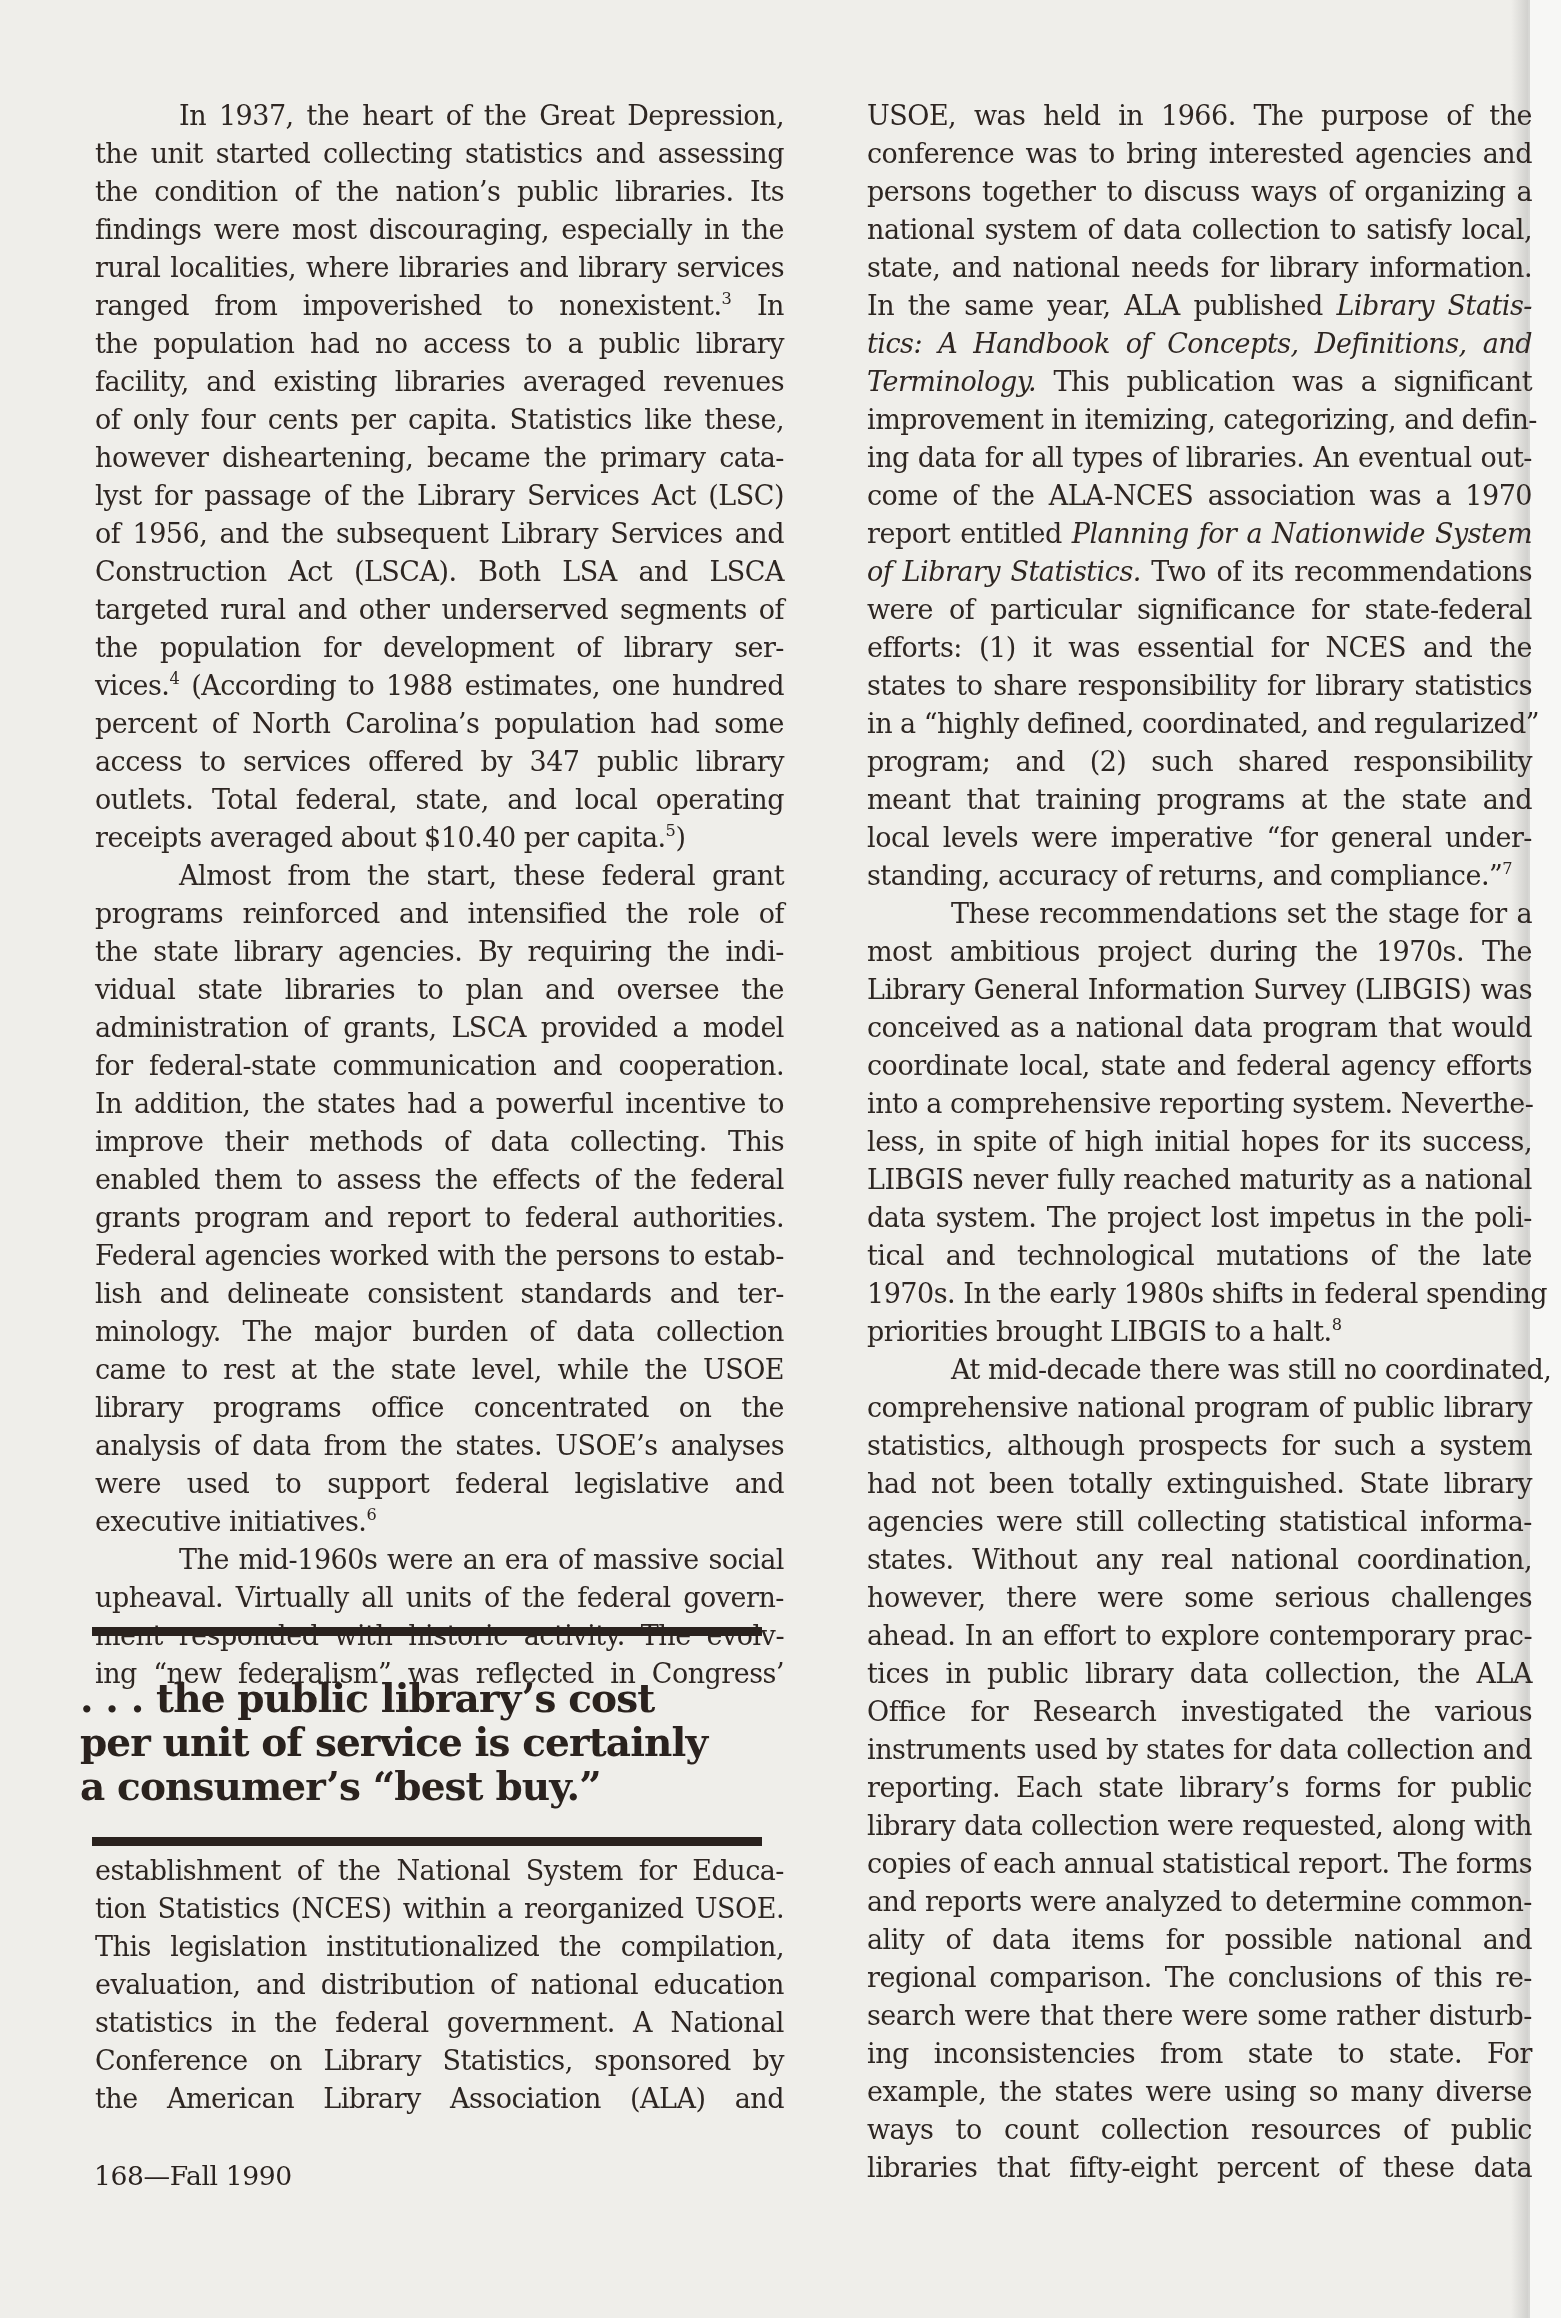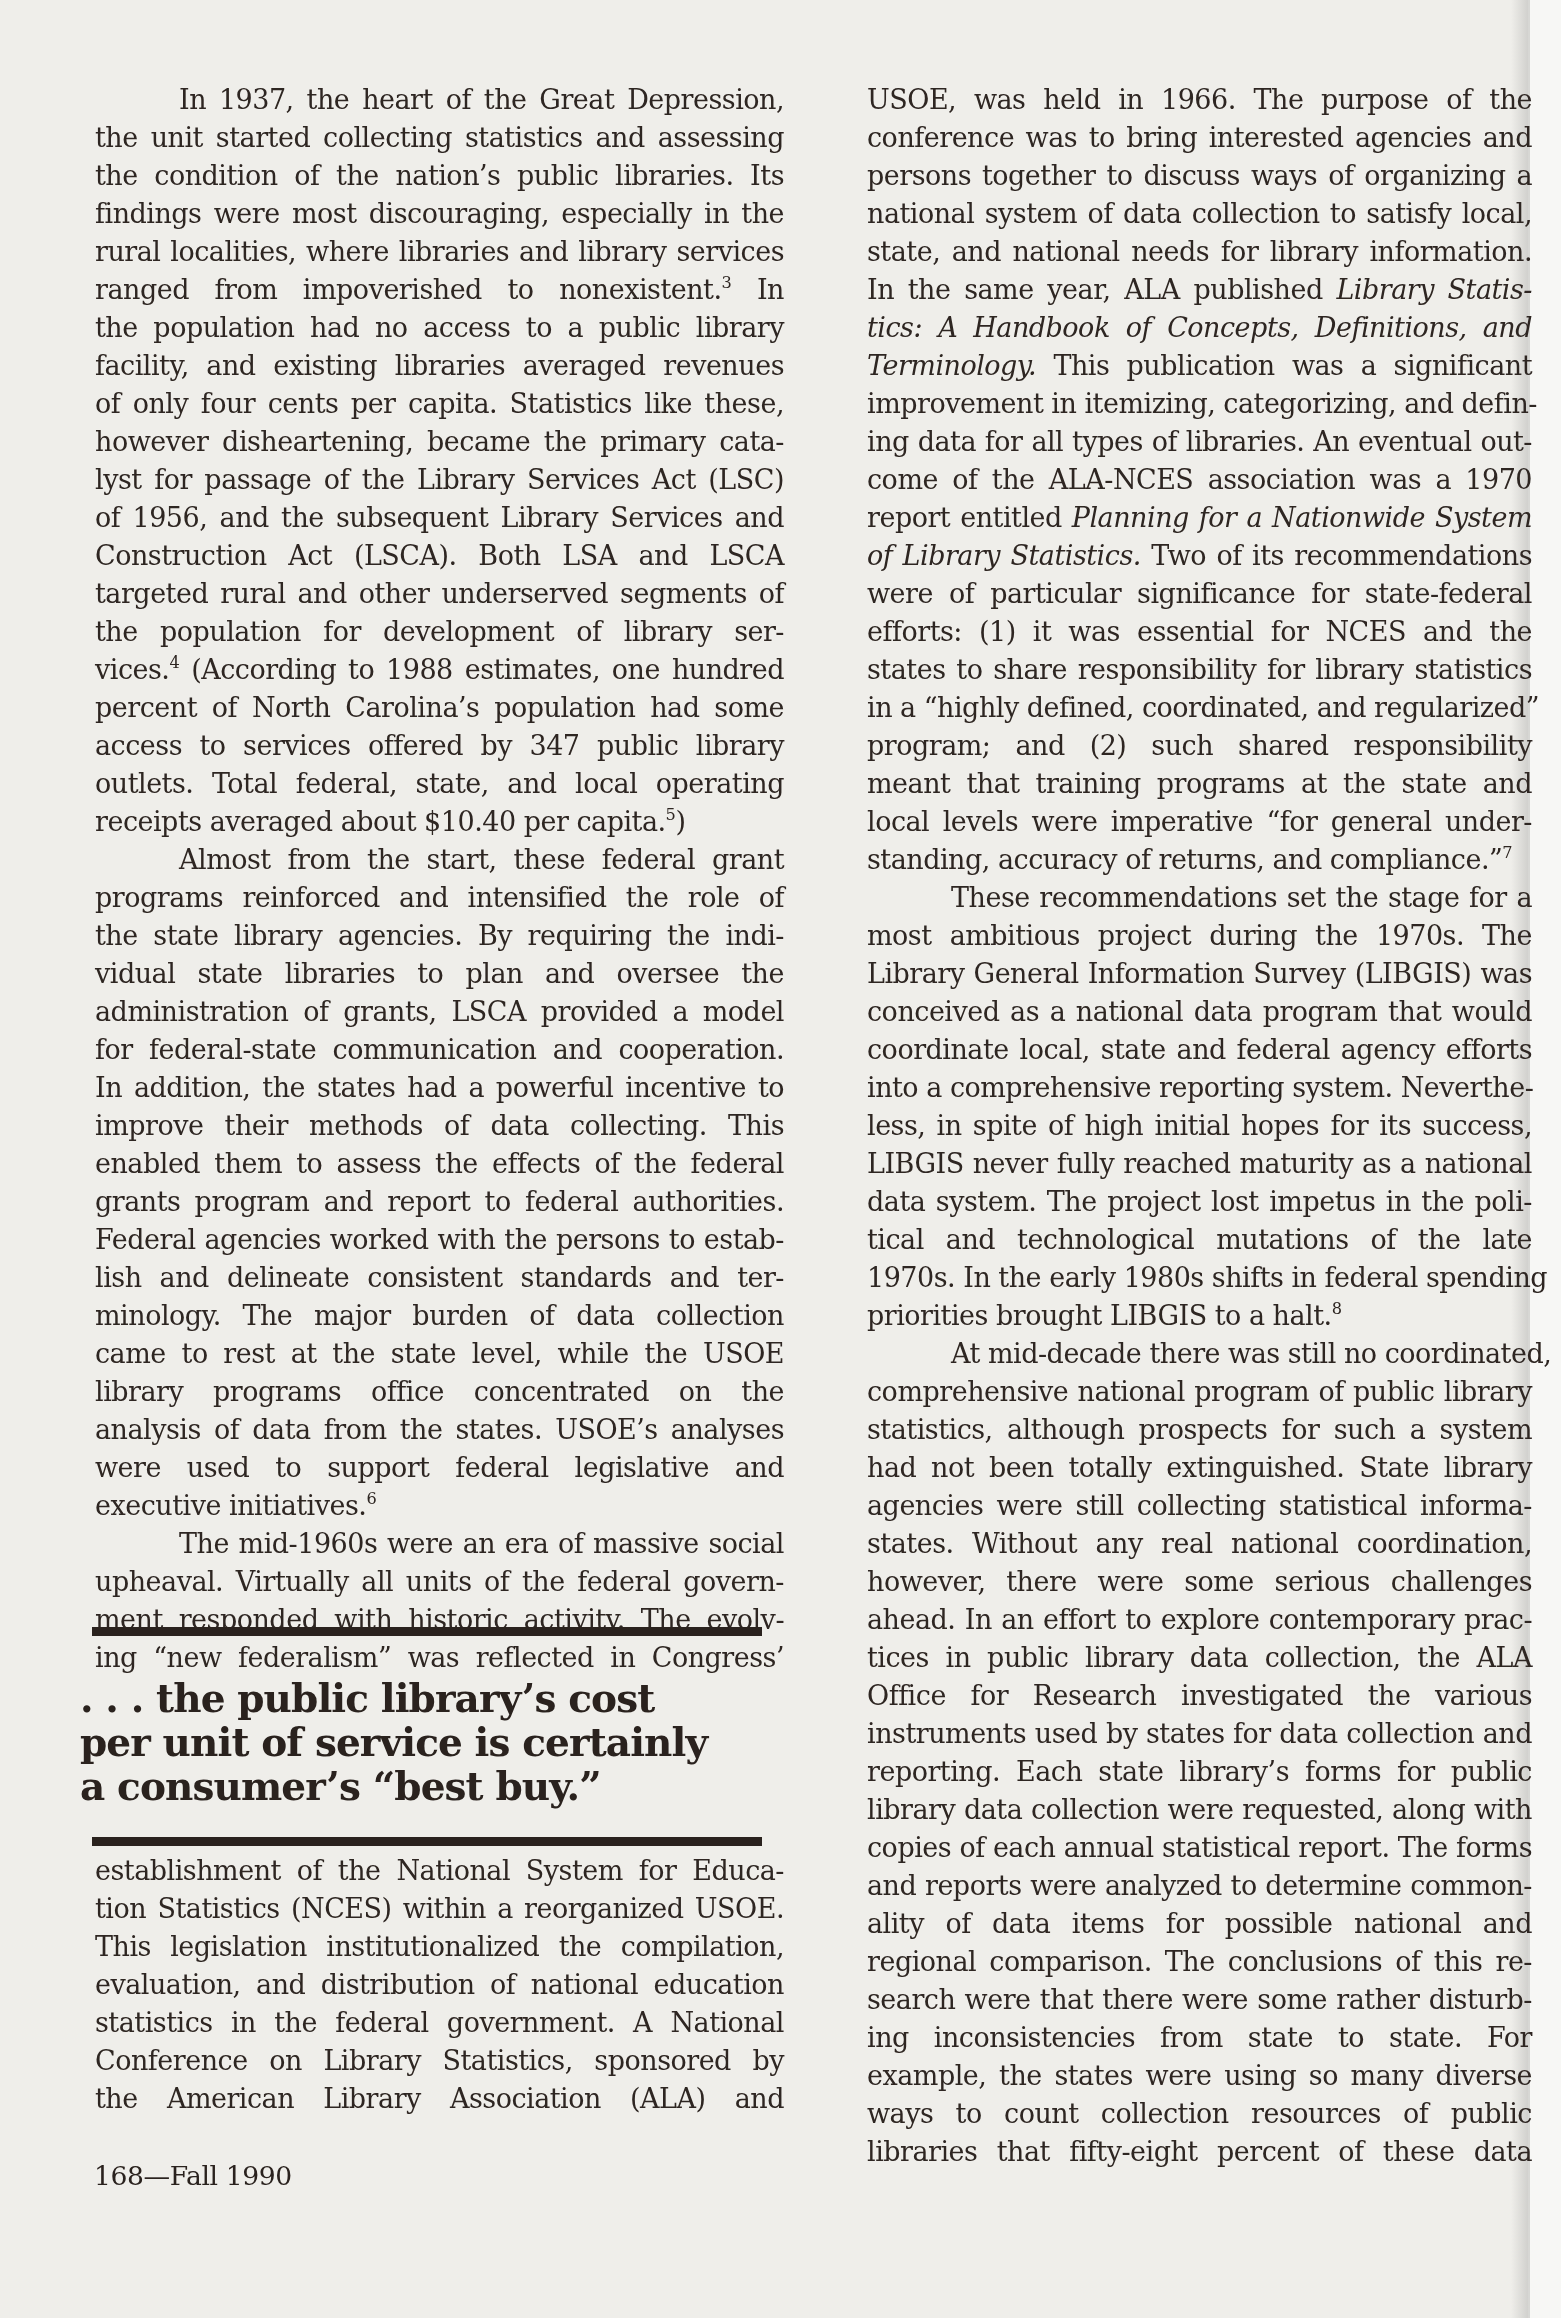--- a/index.html
+++ b/index.html
@@ -12,21 +12,21 @@
   .page-shade {
     position: absolute; left: 1511px; top: 0; width: 17px; height: 2319px;
     background: linear-gradient(to right, rgba(0,0,0,0) 0%, rgba(120,120,120,0.25) 100%);
   }
   .page-edge {
     position: absolute; left: 1528px; top: 0; width: 34px; height: 2319px;
     background: #f7f7f5;
     border-left: 2.3px solid #d7d7d4;
   }
   .column {
-    position: absolute; top: 81px;
+    position: absolute; top: 97px;
     font-size: 27px; line-height: 38px;
     text-align: justify; letter-spacing: -0.5px;
   }
   .col-left { left: 95px; width: 689px; }
   .col-right { left: 867px; width: 665px; }
   .line { display: block; white-space: nowrap; text-align: justify; text-align-last: justify; height: 38px; overflow: visible; }
   .line.last { text-align-last: left; }
   .indent { padding-left: 84px; }
   sup { font-size: 0.6em; line-height: 0; vertical-align: 0.7em; }
   i { font-style: italic; }

